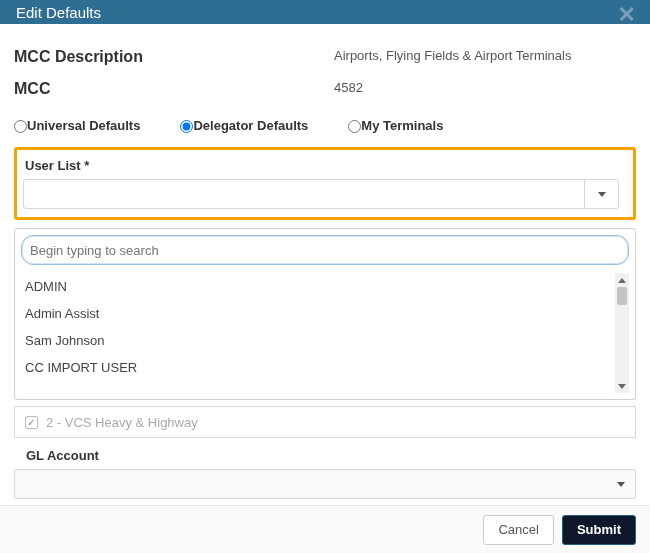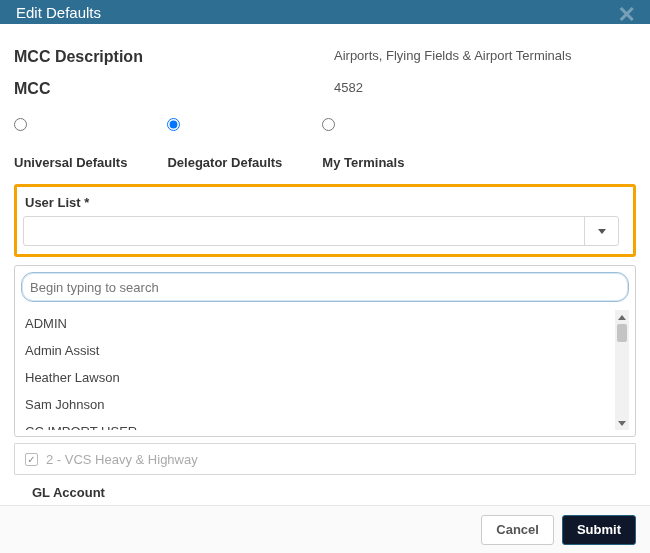--- a/index.html
+++ b/index.html
@@ -53,26 +53,25 @@
     font-size: 13px;
   }
   .defaults-row {
     display: flex;
     align-items: center;
     gap: 40px;
     padding: 6px 0 14px 0;
   }
   .def-opt {
     display: flex;
-    align-items: flex-start;
-    gap: 24px;
+    align-items: flex-end;
+    gap: 0;
     font-weight: 700;
     font-size: 13px;
     color: #333;
-    flex-direction: column;
   }
   .def-opt input { margin:0; }
   .highlight-box {
     border: 3px solid #f5a300;
     border-radius: 3px;
     padding: 4px 14px 8px 6px;
     margin-bottom: 8px;
   }
   .field-label {
     font-weight: 700;
@@ -176,21 +175,21 @@
     width:13px;height:13px;border:1px solid #bbb;margin-right:8px;border-radius:2px;
     display:flex;align-items:center;justify-content:center;
   }
   .ghost-row .cb::after{
     content:"✓"; font-size:10px; color:#888;
   }
   .gl-label {
     font-weight:700;
     font-size:13px;
     color:#333;
-    margin: 4px 0 6px 18px;
+    margin: 4px 0 6px 12px;
   }
   .gl-select {
     height: 30px;
     border: 1px solid #d7d7d7;
     border-radius: 2px;
     background: #fafafa;
     display:flex;
     align-items:center;
     justify-content:flex-end;
     padding-right:10px;
@@ -212,21 +211,20 @@
     height:30px;
     padding:0 14px;
     border-radius:3px;
     font-size:13px;
     cursor:pointer;
   }
   .btn-cancel {
     background:#fff;
     border:1px solid #ccc;
     color:#555;
-    font-weight:bold;
   }
   .btn-submit {
     background:#0f172a;
     border:1px solid #24607f;
     color:#fff;
     font-weight:700;
   }
 </style>
 </head>
 <body>
@@ -271,21 +269,20 @@
         <div class="caret-down"></div>
       </div>
     </div>
   </div>
 
   <div class="dropdown-panel">
     <input class="search-box" type="text" placeholder="Begin typing to search" style="">
     <div class="options-wrap">
       <div class="option-item">ADMIN</div>
       <div class="option-item">Admin Assist</div>
-      <div class="option-item">Heather Lawson</div>
       <div class="option-item">Sam Johnson</div>
       <div class="option-item">CC IMPORT USER</div>
       <div class="scroll-track">
         <div class="scroll-btn">
             <div class="tri-up"></div>
           </div>
         <div class="scroll-thumb"></div>
         <div class="scroll-btn" style="position:absolute;bottom:0;left:0;right:0">
             <div class="tri-down"></div>
           </div>

